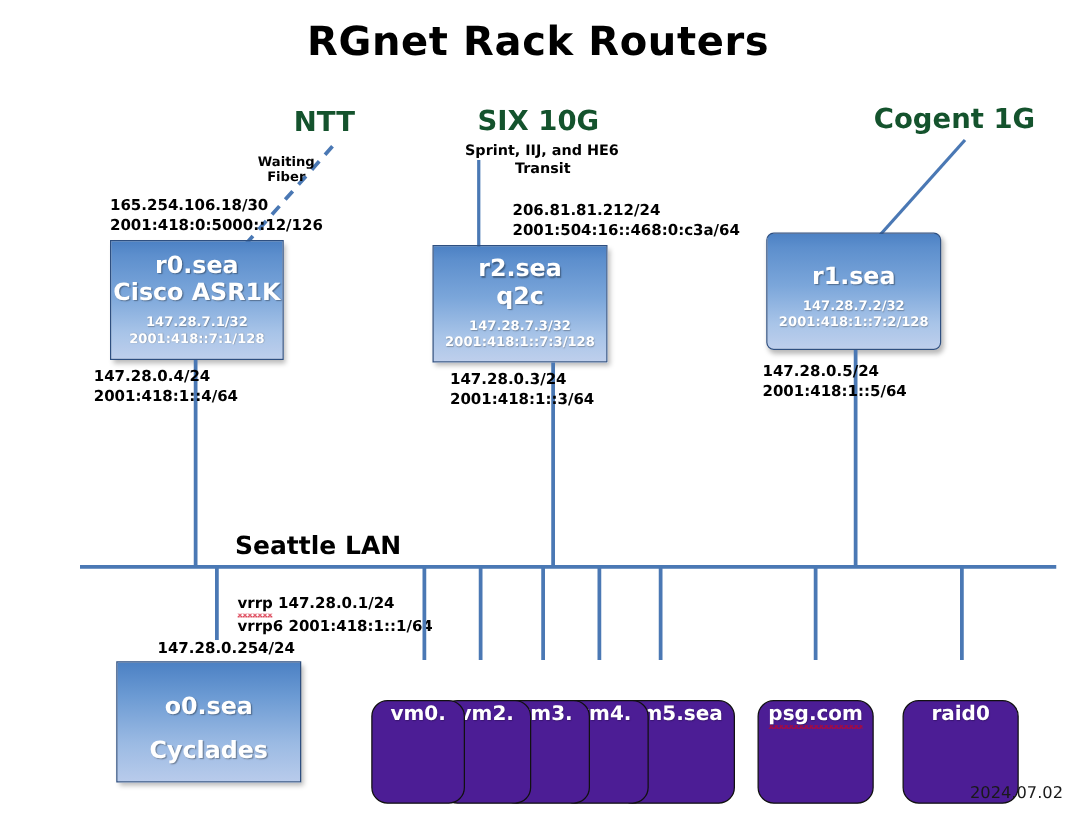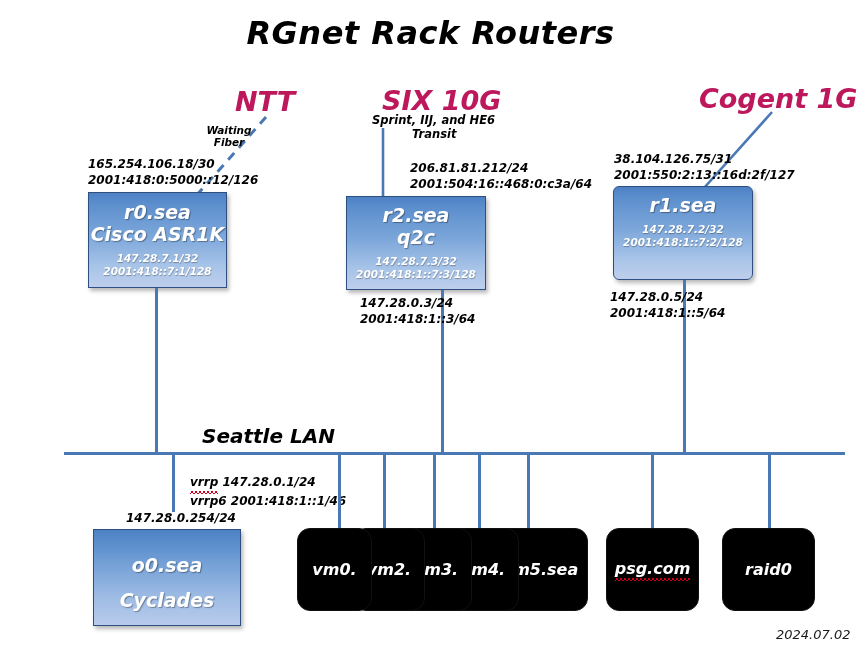--- a/index.html
+++ b/index.html
@@ -9,42 +9,41 @@
   }
   body {
     font-family: "DejaVu Sans", sans-serif;
   }
   #canvas {
     position: relative;
     width: 861px;
     height: 653px;
     background: #ffffff;
     overflow: hidden;
-    font-style: italic;
   }
 
   
   .title {
     position: absolute;
     left: 0;
     top: 14px;
     width: 861px;
     text-align: center;
     font-family: "DejaVu Sans", sans-serif;
     font-size: 32px;
     font-weight: 700;
     color: #000000;
     letter-spacing: 0.5px;
   }
   .cloud-label {
     position: absolute;
     font-family: "DejaVu Sans", sans-serif;
-    font-size: 27px;
-    font-weight: 600;
-    color: #be185d;
+    font-size: 22px;
+    font-weight: 600;
+    color: #14532d;
     white-space: nowrap;
   }
   .sub-label {
     position: absolute;
     font-family: "DejaVu Sans", sans-serif;
     font-size: 11.5px;
     font-weight: 600;
     color: #000;
     white-space: nowrap;
     line-height: 1.22;
@@ -171,28 +170,29 @@
     color: #ffffff;
     text-shadow: 1px 1px 1px rgba(0,0,0,0.35);
     line-height: 1.25;
     white-space: nowrap;
     margin-top: 11px;
   }
 
   
   .host-box {
     position: absolute;
-    background: #000000;
+    background: #4c1d95;
     border: 1.5px solid #111111;
     border-radius: 13px;
     box-sizing: border-box;
     display: flex;
-    align-items: center;
+    align-items: flex-start;
     justify-content: center;
     overflow: hidden;
+    margin-top: 32px;
   }
   .host-label {
     font-family: "DejaVu Sans", sans-serif;
     font-size: 16px;
     font-weight: 600;
     color: #ffffff;
     text-shadow: 0.5px 0.5px 1px rgba(0,0,0,0.25);
     white-space: nowrap;
   }
 
@@ -249,73 +249,73 @@
   <div class="addr-label" style="left:88px; top:157px;">
     <div>165.254.106.18/30</div>
     <div>2001:418:0:5000::12/126</div>
   </div>
 
   <div class="addr-label" style="left:410px; top:161px;">
     <div>206.81.81.212/24</div>
     <div>2001:504:16::468:0:c3a/64</div>
   </div>
 
-  <div class="addr-label" style="left:614px; top:152px;">
-    <div>38.104.126.75/31</div>
-    <div>2001:550:2:13::16d:2f/127</div>
-  </div>
 
   <div class="router-box" style="left:88px; top:192px; width:139px; height:96px; padding-top:9px;">
     <div class="router-name">r0.sea</div>
     <div class="router-model">Cisco ASR1K</div>
     <div class="router-addrs">
       <div>147.28.7.1/32</div>
       <div>2001:418::7:1/128</div>
     </div>
   </div>
 
   <div class="router-box" style="left:346px; top:196px; width:140px; height:94px; padding-top:8px;">
     <div class="router-name">r2.sea</div>
     <div class="router-model">q2c</div>
     <div class="router-addrs">
       <div>147.28.7.3/32</div>
       <div>2001:418:1::7:3/128</div>
     </div>
   </div>
 
-  <div class="router-box rounded" style="left:613px; top:186px; width:140px; height:94px; padding-top:8px;">
+  <div class="router-box rounded" style="left:613px; top:186px; width:140px; height:94px; padding-top:24px;">
     <div class="router-name">r1.sea</div>
     <div class="router-addrs">
       <div>147.28.7.2/32</div>
       <div>2001:418:1::7:2/128</div>
     </div>
   </div>
 
   <div class="vline" style="left:155px; top:288px; height:166px;"></div>
   <div class="vline" style="left:441px; top:290px; height:164px;"></div>
   <div class="vline" style="left:683px; top:280px; height:174px;"></div>
 
+  <div class="addr-label" style="left:75px; top:294px;">
+    <div>147.28.0.4/24</div>
+    <div>2001:418:1::4/64</div>
+  </div>
   <div class="addr-label" style="left:360px; top:296px;">
     <div>147.28.0.3/24</div>
     <div>2001:418:1::3/64</div>
   </div>
   <div class="addr-label" style="left:610px; top:290px;">
     <div>147.28.0.5/24</div>
     <div>2001:418:1::5/64</div>
   </div>
 
-  <div class="lan-title" style="left:202px; top:424px;">Seattle LAN</div>
+  <div class="lan-title" style="left:188px; top:424px;">Seattle LAN</div>
   <div class="hline" style="left:64px; top:452px; width:781px;"></div>
 
   <div class="vrrp-label" style="left:190px; top:463px;margin-top:12px;">
     <div>
       <span class="squiggle">vrrp</span><span> 147.28.0.1/24</span>
     </div>
     <div>
-      <span>vrrp6</span><span> 2001:418:1::1/46</span>
+      <span>vrrp6</span><span> 2001:418:1::1/64</span>
     </div>
   </div>
 
   <div class="vline" style="left:172px; top:452px; height:60px;"></div>
   <div class="vline" style="left:338px; top:452px; height:76px;"></div>
   <div class="vline" style="left:383px; top:452px; height:76px;"></div>
   <div class="vline" style="left:433px; top:452px; height:76px;"></div>
   <div class="vline" style="left:478px; top:452px; height:76px;"></div>
   <div class="vline" style="left:527px; top:452px; height:76px;"></div>
   <div class="vline" style="left:651px; top:452px; height:76px;"></div>

